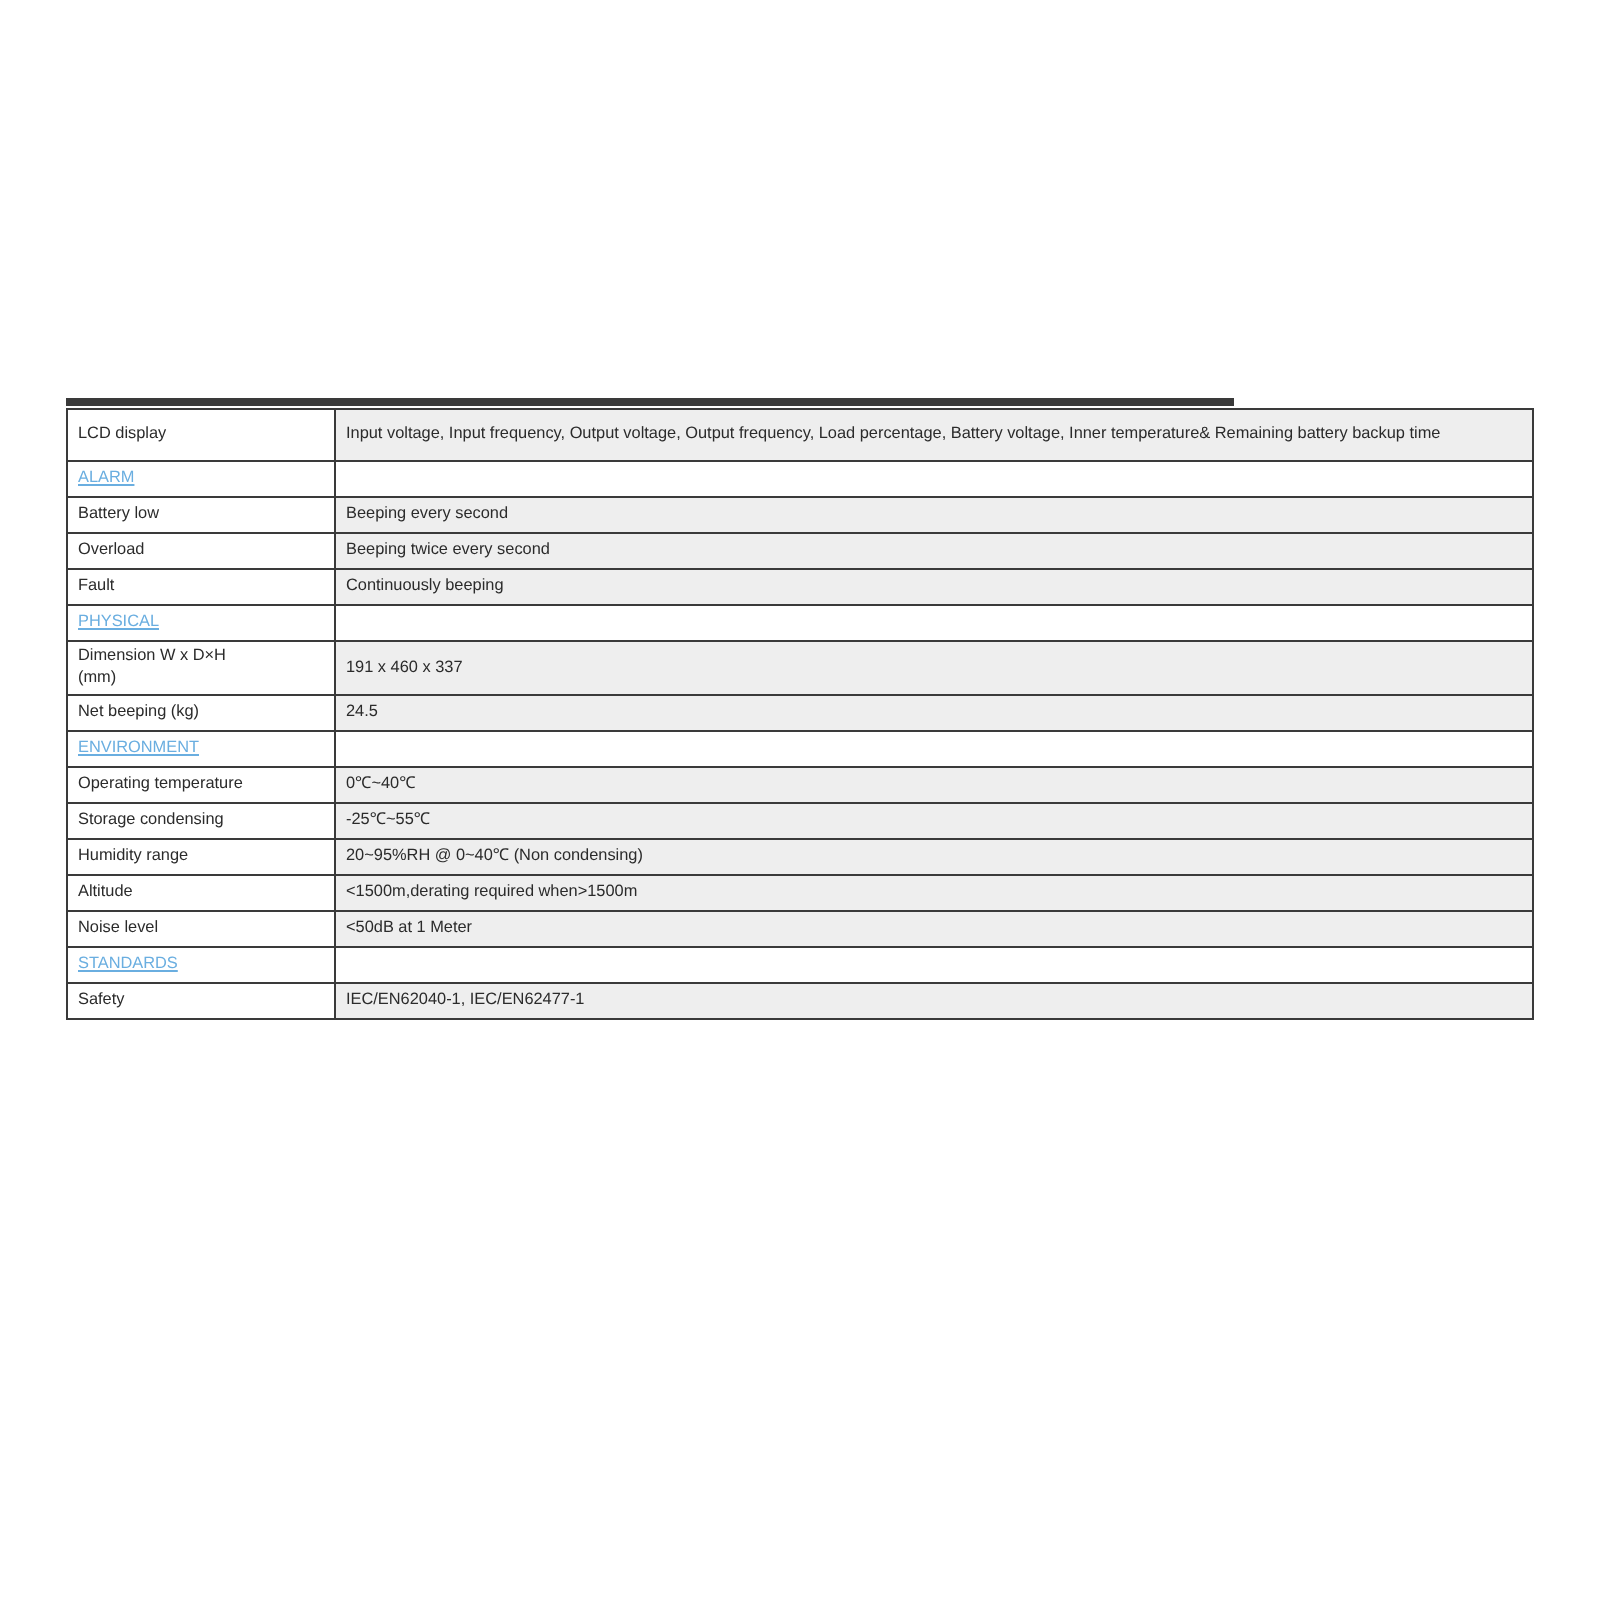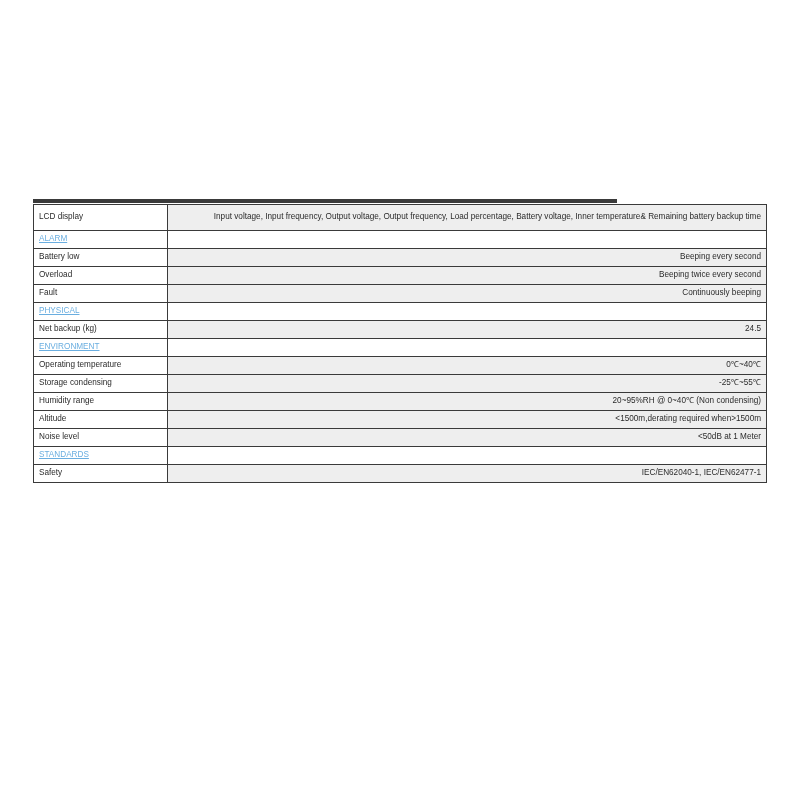--- a/index.html
+++ b/index.html
@@ -57,21 +57,21 @@
   
   td.cell-label {
     text-align: left;
     background: #ffffff;
     border-right: 2px solid #3a3a3a;
     padding-left: 6px;
   }
 
   
   td.cell-value {
-    text-align: right;
+    text-align: left;
     background: #eeeeee;
   }
 
   
   tr.section-row td.cell-label {
     color: #6aaee0;
     background: #ffffff;
     text-decoration: underline;
   }
   tr.section-row td.cell-value {
@@ -117,22 +117,26 @@
           <td class="cell-value">Beeping twice every second</td>
         </tr>
         <tr>
           <td class="cell-label">Fault</td>
           <td class="cell-value">Continuously beeping</td>
         </tr>
         <tr class="section-row">
           <td class="cell-label">PHYSICAL</td>
           <td class="cell-value"></td>
         </tr>
+        <tr class="row-dim">
+          <td class="cell-label">Dimension W x D×H<span class="label-line2">(mm)</span></td>
+          <td class="cell-value">191 x 460 x 337</td>
+        </tr>
         <tr>
-          <td class="cell-label">Net backup (kg)</td>
+          <td class="cell-label">Net beeping (kg)</td>
           <td class="cell-value">24.5</td>
         </tr>
         <tr class="section-row">
           <td class="cell-label">ENVIRONMENT</td>
           <td class="cell-value"></td>
         </tr>
         <tr>
           <td class="cell-label">Operating temperature</td>
           <td class="cell-value">0℃~40℃</td>
         </tr>

